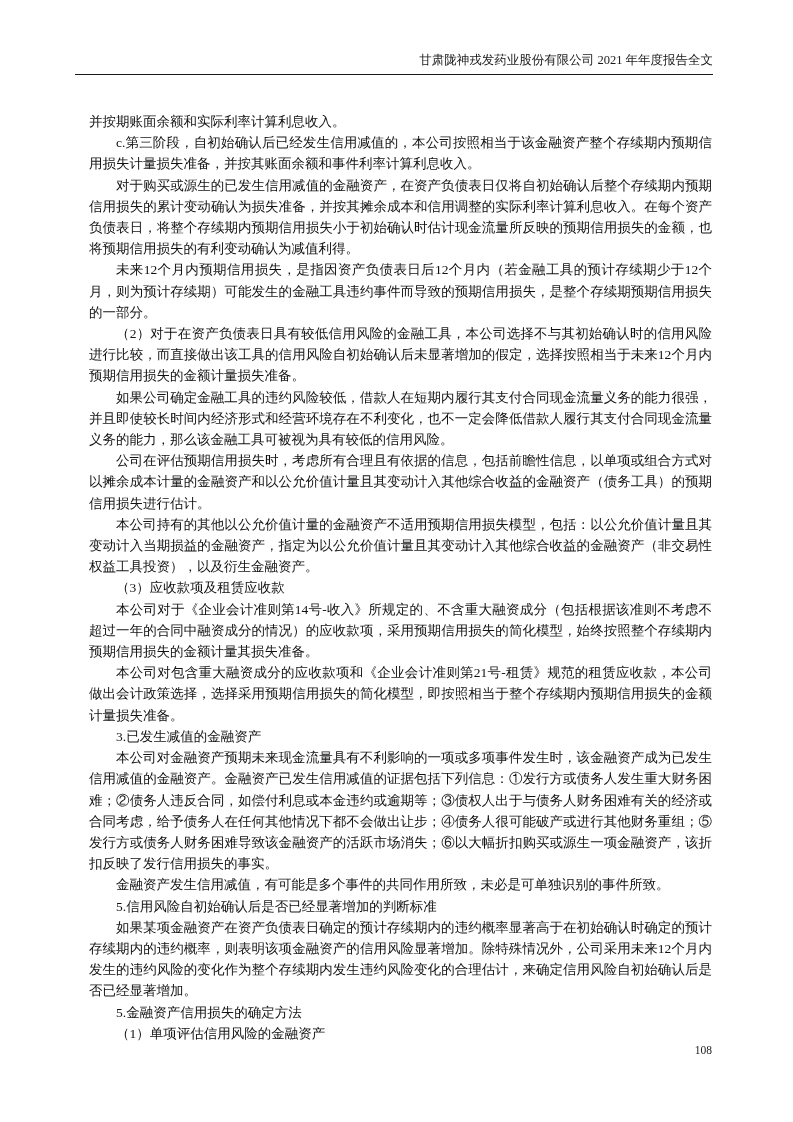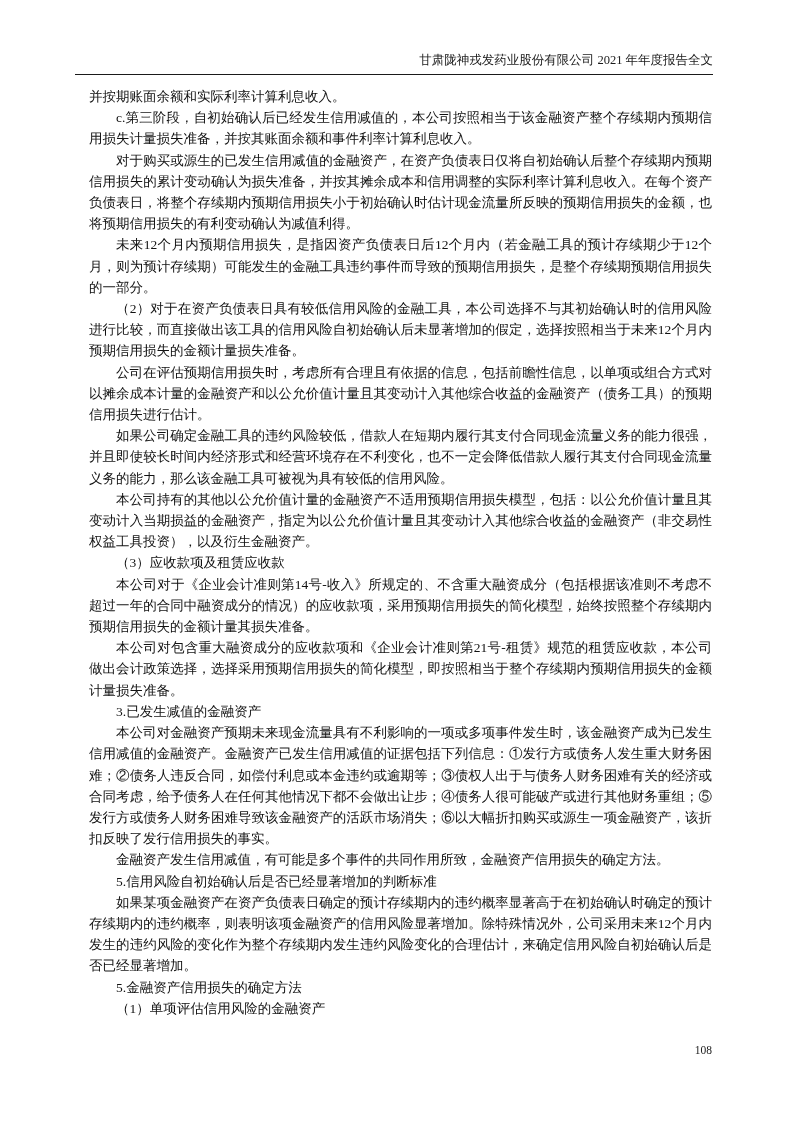--- a/index.html
+++ b/index.html
@@ -46,20 +46,21 @@
     text-justify: inter-ideograph;
     color: #111111;
   }
   .content p {
     margin: 0;
     padding: 0;
     text-indent: 2em;
   }
   .content p.cont {
     text-indent: 0;
+    margin-top: 25px;
   }
   .footer {
     position: absolute;
     right: 81px;
     bottom: 66px;
     font-size: 11.5px;
     color: #1a1a1a;
     margin-left: 20px;
   }
 </style>
@@ -72,29 +73,29 @@
     <span>甘肃陇神戎发药业股份有限公司 2021 年年度报告全文</span>
   </div>
   <div class="header-rule"></div>
 
   <div class="content">
     <p class="cont">并按期账面余额和实际利率计算利息收入。</p>
     <p>c.第三阶段，自初始确认后已经发生信用减值的，本公司按照相当于该金融资产整个存续期内预期信用损失计量损失准备，并按其账面余额和事件利率计算利息收入。</p>
     <p>对于购买或源生的已发生信用减值的金融资产，在资产负债表日仅将自初始确认后整个存续期内预期信用损失的累计变动确认为损失准备，并按其摊余成本和信用调整的实际利率计算利息收入。在每个资产负债表日，将整个存续期内预期信用损失小于初始确认时估计现金流量所反映的预期信用损失的金额，也将预期信用损失的有利变动确认为减值利得。</p>
     <p>未来12个月内预期信用损失，是指因资产负债表日后12个月内（若金融工具的预计存续期少于12个月，则为预计存续期）可能发生的金融工具违约事件而导致的预期信用损失，是整个存续期预期信用损失的一部分。</p>
     <p>（2）对于在资产负债表日具有较低信用风险的金融工具，本公司选择不与其初始确认时的信用风险进行比较，而直接做出该工具的信用风险自初始确认后未显著增加的假定，选择按照相当于未来12个月内预期信用损失的金额计量损失准备。</p>
+    <p>如果公司确定金融工具的违约风险较低，借款人在短期内履行其支付合同现金流量义务的能力很强，并且即使较长时间内经济形式和经营环境存在不利变化，也不一定会降低借款人履行其支付合同现金流量义务的能力，那么该金融工具可被视为具有较低的信用风险。</p>
     <p>公司在评估预期信用损失时，考虑所有合理且有依据的信息，包括前瞻性信息，以单项或组合方式对以摊余成本计量的金融资产和以公允价值计量且其变动计入其他综合收益的金融资产（债务工具）的预期信用损失进行估计。</p>
-    <p>如果公司确定金融工具的违约风险较低，借款人在短期内履行其支付合同现金流量义务的能力很强，并且即使较长时间内经济形式和经营环境存在不利变化，也不一定会降低借款人履行其支付合同现金流量义务的能力，那么该金融工具可被视为具有较低的信用风险。</p>
     <p>本公司持有的其他以公允价值计量的金融资产不适用预期信用损失模型，包括：以公允价值计量且其变动计入当期损益的金融资产，指定为以公允价值计量且其变动计入其他综合收益的金融资产（非交易性权益工具投资），以及衍生金融资产。</p>
     <p>（3）应收款项及租赁应收款</p>
     <p>本公司对于《企业会计准则第14号-收入》所规定的、不含重大融资成分（包括根据该准则不考虑不超过一年的合同中融资成分的情况）的应收款项，采用预期信用损失的简化模型，始终按照整个存续期内预期信用损失的金额计量其损失准备。</p>
     <p>本公司对包含重大融资成分的应收款项和《企业会计准则第21号-租赁》规范的租赁应收款，本公司做出会计政策选择，选择采用预期信用损失的简化模型，即按照相当于整个存续期内预期信用损失的金额计量损失准备。</p>
     <p>3.已发生减值的金融资产</p>
     <p>本公司对金融资产预期未来现金流量具有不利影响的一项或多项事件发生时，该金融资产成为已发生信用减值的金融资产。金融资产已发生信用减值的证据包括下列信息：①发行方或债务人发生重大财务困难；②债务人违反合同，如偿付利息或本金违约或逾期等；③债权人出于与债务人财务困难有关的经济或合同考虑，给予债务人在任何其他情况下都不会做出让步；④债务人很可能破产或进行其他财务重组；⑤发行方或债务人财务困难导致该金融资产的活跃市场消失；⑥以大幅折扣购买或源生一项金融资产，该折扣反映了发行信用损失的事实。</p>
-    <p>金融资产发生信用减值，有可能是多个事件的共同作用所致，金融资产信用损失的确定方法。</p>
+    <p>金融资产发生信用减值，有可能是多个事件的共同作用所致，未必是可单独识别的事件所致。</p>
     <p>5.信用风险自初始确认后是否已经显著增加的判断标准</p>
     <p>如果某项金融资产在资产负债表日确定的预计存续期内的违约概率显著高于在初始确认时确定的预计存续期内的违约概率，则表明该项金融资产的信用风险显著增加。除特殊情况外，公司采用未来12个月内发生的违约风险的变化作为整个存续期内发生违约风险变化的合理估计，来确定信用风险自初始确认后是否已经显著增加。</p>
     <p>5.金融资产信用损失的确定方法</p>
     <p>（1）单项评估信用风险的金融资产</p>
   </div>
 
   <div class="footer">
     <span>108</span>
   </div>
 

